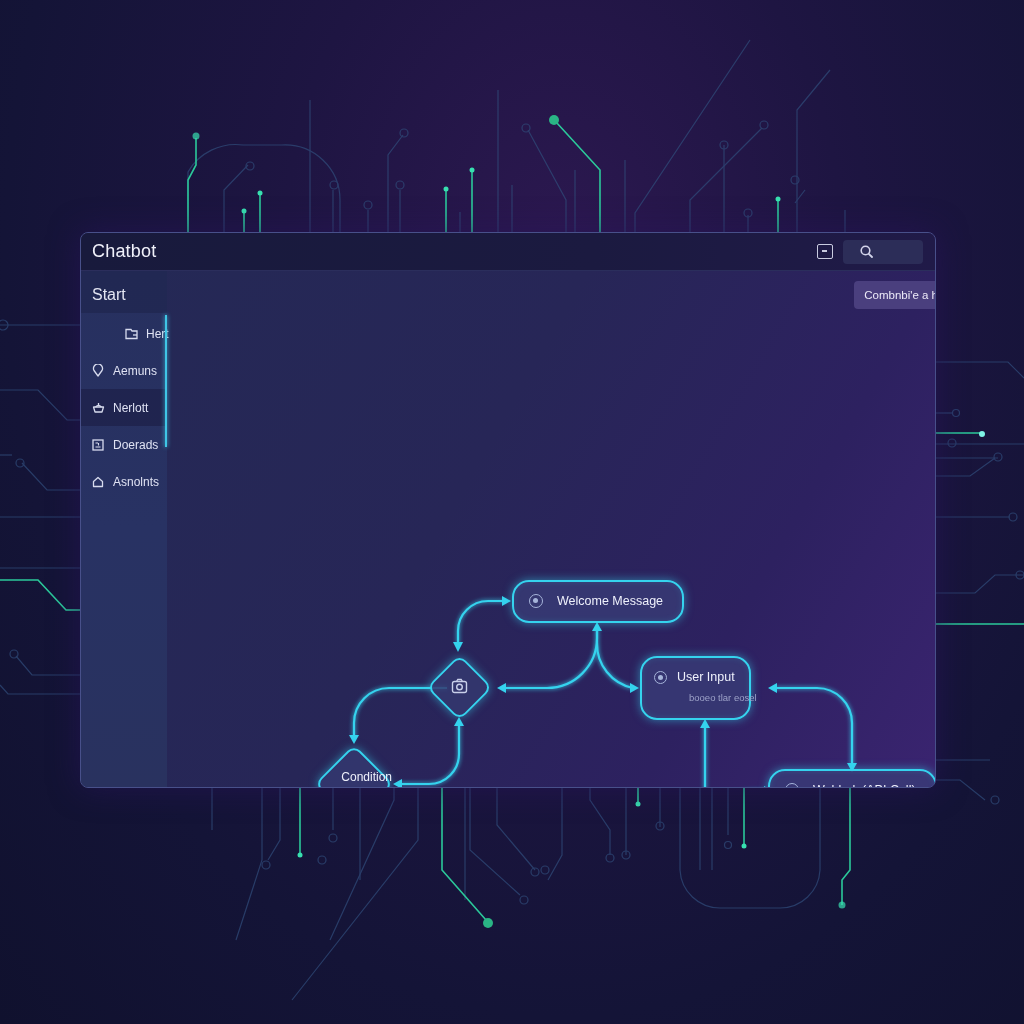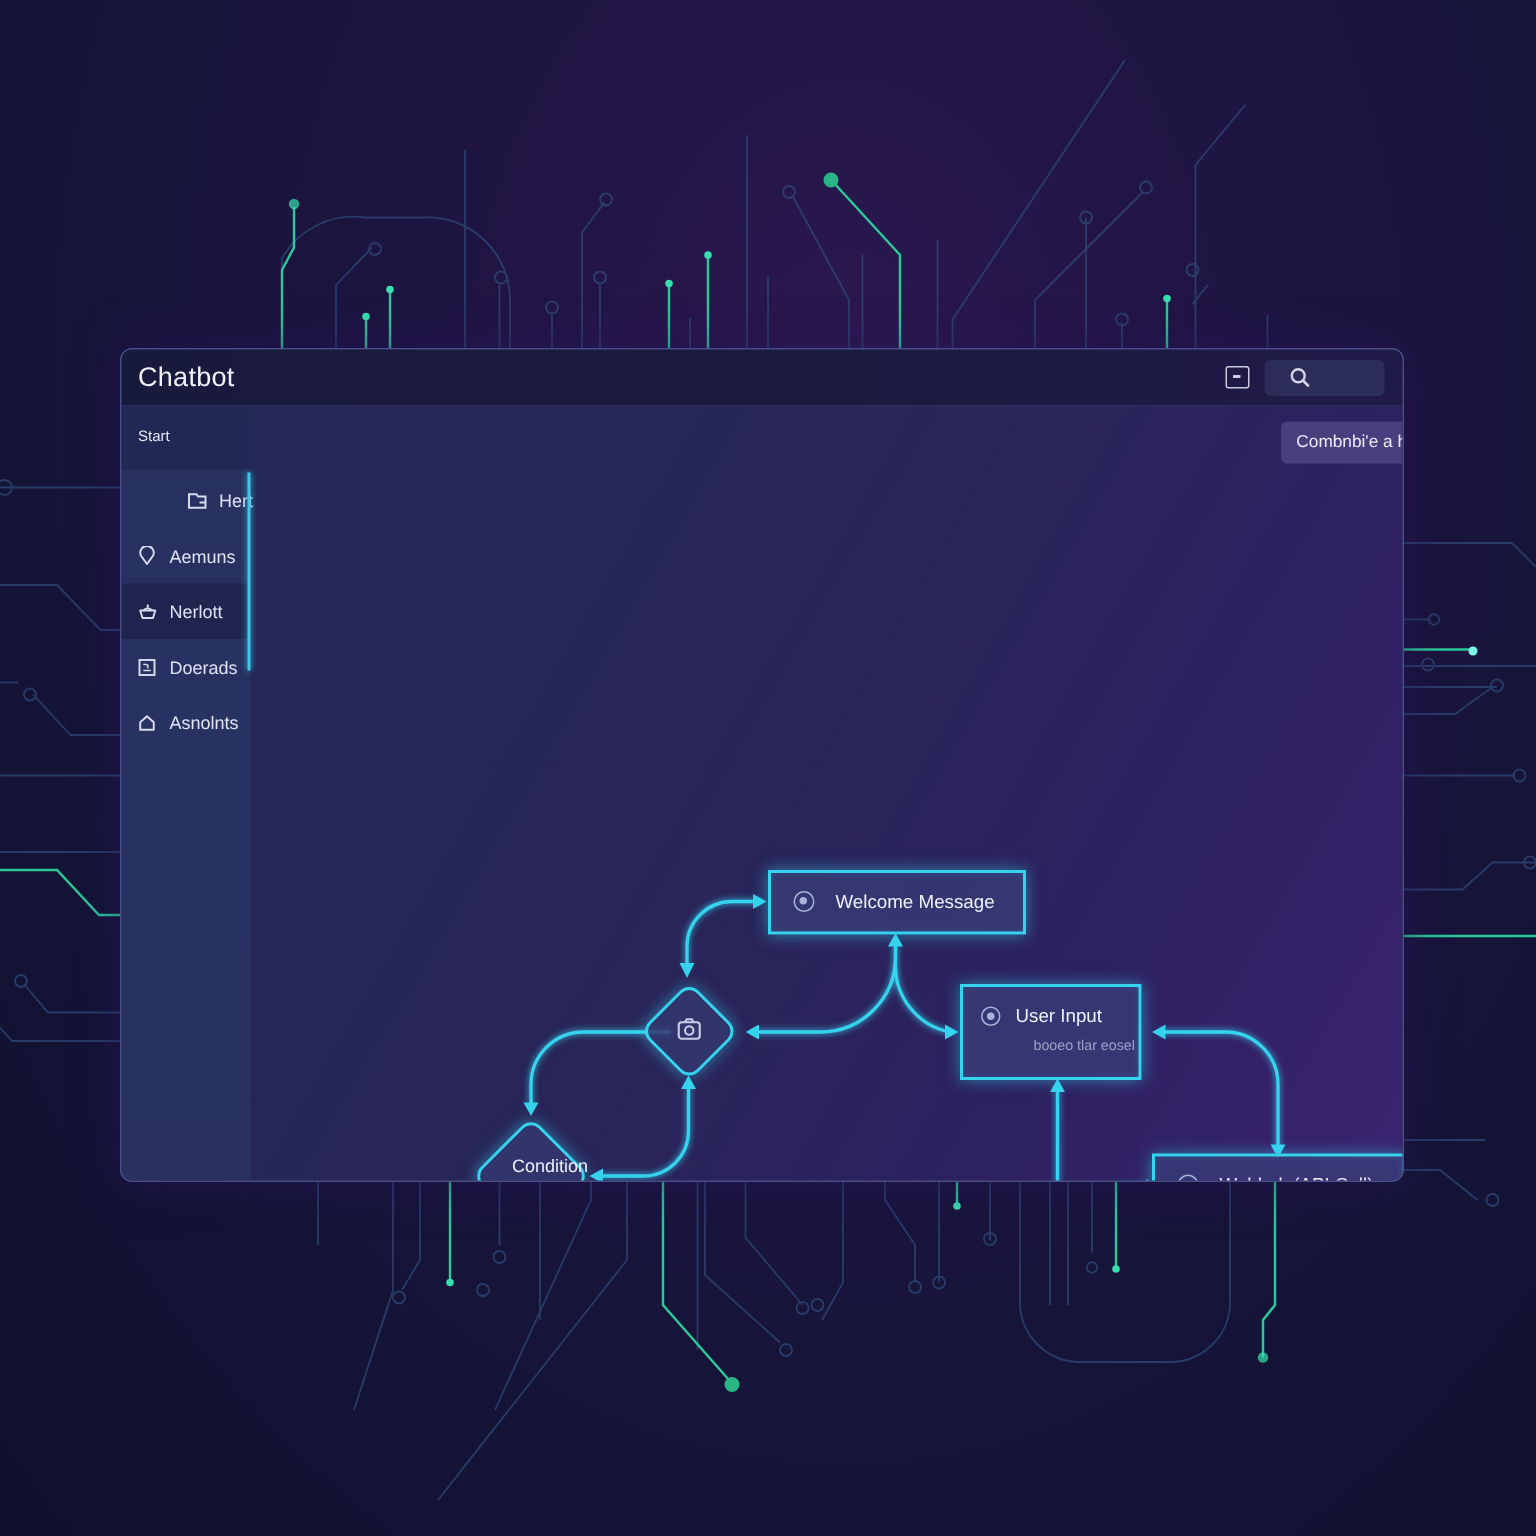--- a/index.html
+++ b/index.html
@@ -40,21 +40,21 @@
     position: absolute; left: 762px; top: 7px; width: 80px; height: 24px;
     background: #2c2d58; border-radius: 4px;
   }
   .search-icon { position: absolute; left: 16px; top: 4px; }
 
   .sidebar {
     position: absolute; left: 0; top: 38px; width: 86px; bottom: 0;
     background: linear-gradient(180deg, #27305f 0%, #283263 50%, #29325f 100%);
   }
   .sidebar-start {
-    position: absolute; left: 11px; top: 15px; font-size: 10px; color: #e3e5f2;
+    position: absolute; left: 11px; top: 15px; font-size: 16px; color: #e3e5f2;
   }
   .sidebar-startbar {
     position: absolute; left: 0; top: 0; width: 86px; height: 42px;
     background: rgba(30,34,72,0.55);
   }
   .side-item {
     position: absolute; left: 0; width: 86px; height: 37px;
     display: flex; align-items: center; padding-left: 10px;
     font-size: 12px; color: #dfe2f3;
   }
@@ -71,21 +71,21 @@
   .action-btn {
     position: absolute; left: 687px; top: 10px; width: 116px; height: 28px;
     background: #4a3f7e; border-radius: 4px;
     font-size: 11.5px; color: #eceaf8; text-align: center; line-height: 28px;
   }
 
   .flow { position: absolute; left: 0; top: 0; }
 
   .node {
     position: absolute;
-    border: 2.5px solid #35d3ee; border-radius: 0;
+    border: 2.5px solid #35d3ee; border-radius: 17px;
     background: rgba(58,62,120,0.75);
     box-shadow: 0 0 10px rgba(53,211,238,0.55), inset 0 0 6px rgba(53,211,238,0.15);
   }
   .node .n-icon {
     position: absolute; width: 14px; height: 14px; border: 1.6px solid #a6b4da; border-radius: 50%;
   }
   .node .n-icon::after {
     content:""; position:absolute; left: 3px; top: 3px; width: 5px; height: 5px; border-radius: 50%; background: #a6b4da;
   }
   .node .n-title { position: absolute; font-size: 12.5px; color: #eef0fb; white-space: nowrap; }
@@ -351,21 +351,21 @@
       <span class="n-title" style="left:43px; top:12px;">Welcome Message</span>
     </div>
 
     <div class="diamond" style="left:269px; top:393px; width:47px; height:47px;"></div>
     <svg style="position:absolute; left:284px; top:407px;" width="17" height="16" viewBox="0 0 17 16">
       <rect x="1.5" y="3.5" width="14" height="11" rx="2" fill="none" stroke="#c9d0ea" stroke-width="1.4"></rect>
       <path d="M5.5 3.5 L6.8 1.5 H10.2 L11.5 3.5" fill="none" stroke="#c9d0ea" stroke-width="1.3"></path>
       <circle cx="8.5" cy="9" r="2.8" fill="none" stroke="#c9d0ea" stroke-width="1.4"></circle>
     </svg>
 
-    <div class="node" style="left:473px; top:385px; width:121px; height:64px;">
+    <div class="node" style="left:473px; top:385px; width:111px; height:64px;">
       <span class="n-icon" style="left:12px; top:13px; width:13px; height:13px;"></span>
       <span class="n-title" style="left:35px; top:12px;">User Input</span>
       <span class="n-sub" style="left:35px; top:34px;">booeo tlar eosel</span>
     </div>
 
     <div class="diamond" style="left:159px; top:485px; width:56px; height:56px;"></div>
     <div class="diamond-label" style="left:150px; top:499px; width:75px;">
       <div>Condition</div>
       <div>(IF-Else)</div>
     </div>

